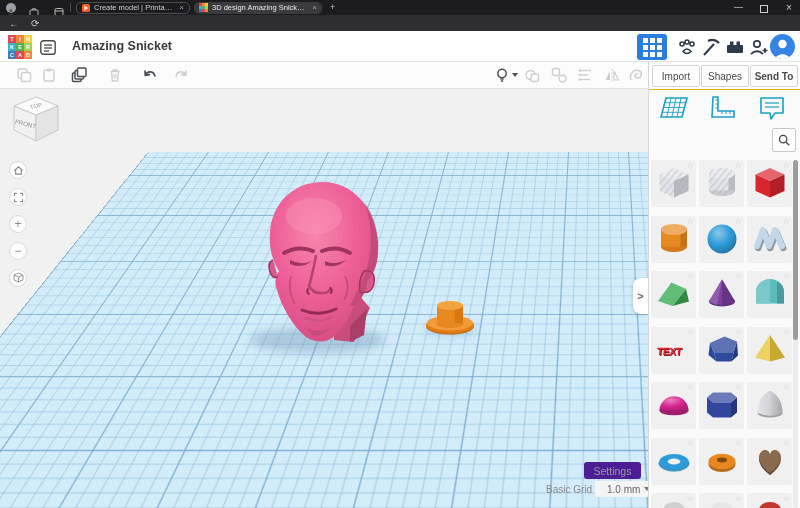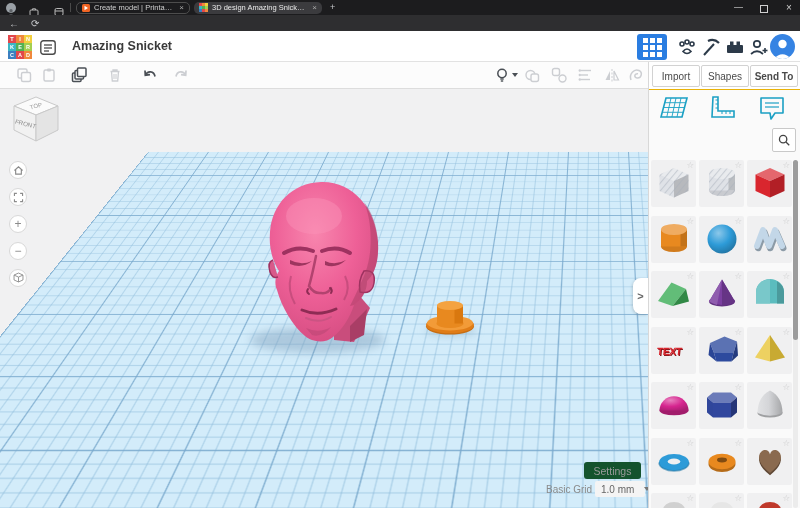--- a/index.html
+++ b/index.html
@@ -40,25 +40,25 @@
   #plane{position:absolute;left:148px;top:63px;width:900px;height:760px;transform-origin:50% 0;
          transform:perspective(800px) rotateX(55deg);background-color:#d3ecfa;
          background-image:
            repeating-linear-gradient(0deg, rgba(120,168,204,.75) 0 1px, transparent 1px 60px),
            repeating-linear-gradient(90deg, rgba(120,168,204,.75) 0 1px, transparent 1px 60px),
            repeating-linear-gradient(0deg, rgba(145,190,220,.5) 0 1px, transparent 1px 10px),
            repeating-linear-gradient(90deg, rgba(145,190,220,.5) 0 1px, transparent 1px 10px);}
   .cbtn{position:absolute;left:9px;width:18px;height:18px;border-radius:50%;background:#fff;
         border:1px solid #d7d7d7;box-sizing:border-box;display:grid;place-items:center;color:#8b8b8b;}
   .shadow{position:absolute;border-radius:50%;filter:blur(4px);}
-  #settingsbtn{left:584px;top:373px;width:57px;height:17px;background:#14532d;border-radius:3px;
+  #settingsbtn{left:584px;top:373px;width:57px;height:17px;background:#4c1d95;border-radius:3px;
                font-size:10.5px;color:#9a9a9a;display:grid;place-items:center;}
   #snaplabel{left:546px;top:395px;font-size:10px;color:#8a8a8a;}
   #snapval{left:595px;top:392px;width:44px;height:16px;background:#f4f4f4;border-radius:2px;
-           font-size:10px;color:#666;display:flex;align-items:center;padding-left:6px;}
+           font-size:10px;color:#666;display:flex;align-items:center;padding-left:12px;}
   .tri-down{width:0;height:0;border-left:3px solid transparent;border-right:3px solid transparent;border-top:4px solid #777;}
   .tri-up{width:0;height:0;border-left:3px solid transparent;border-right:3px solid transparent;border-bottom:4px solid #666;}
   #collapse{left:633px;top:189px;width:15px;height:36px;background:#fff;border-radius:8px 0 0 8px;
             box-shadow:-1px 1px 3px rgba(0,0,0,.15);display:grid;place-items:center;
             font-size:11px;font-weight:600;color:#666;}
   
   #panel{left:648px;top:62px;width:152px;height:446px;background:#fafafa;border-left:1px solid #d8d8d8;box-sizing:border-box;}
   .pact{position:absolute;top:3px;width:46px;height:20px;background:#fff;border:1px solid #d2d2d2;border-radius:2px;
         font-size:10px;color:#4a4a4a;display:grid;place-items:center;}
   #actrow{position:absolute;left:0;top:0;width:152px;height:27px;background:#fff;border-bottom:1px solid #eab308;text-align:right;}

